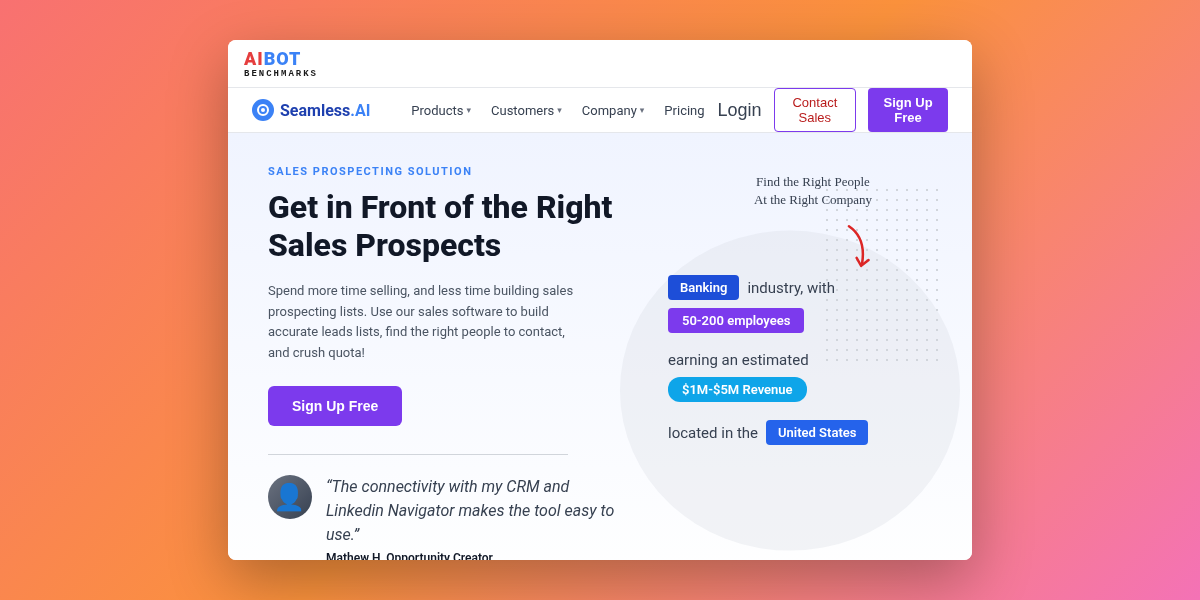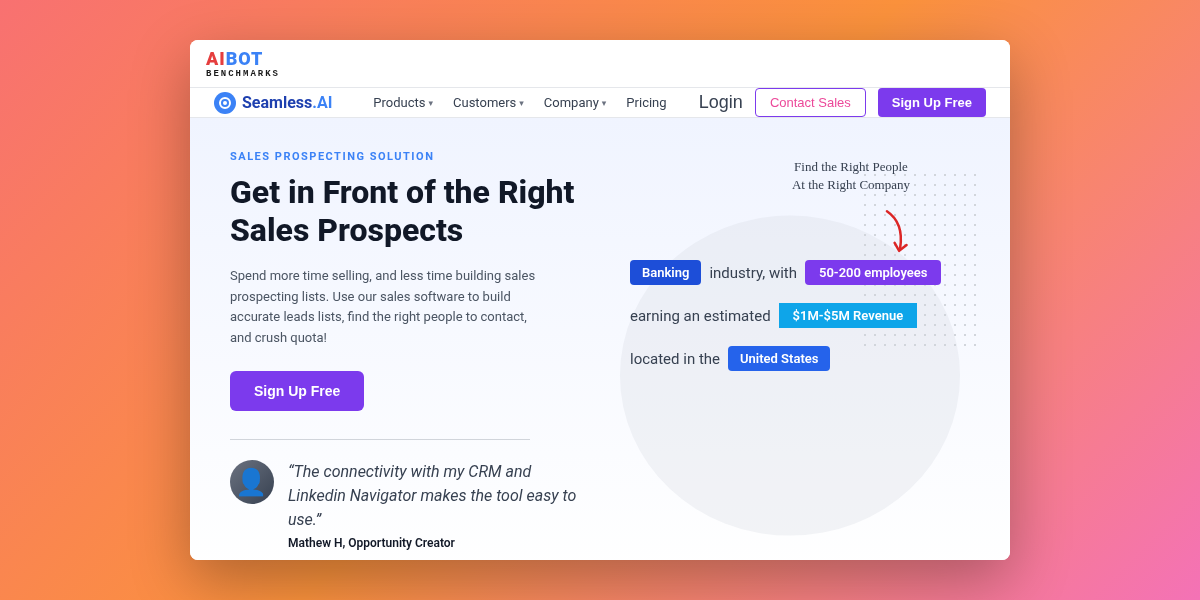--- a/index.html
+++ b/index.html
@@ -8,21 +8,21 @@
       height: 600px;
       background: linear-gradient(135deg, #f87171 0%, #fb923c 50%, #f472b6 100%);
       display: flex;
       align-items: center;
       justify-content: center;
       font-family: -apple-system, BlinkMacSystemFont, 'Segoe UI', Roboto, sans-serif;
       overflow: hidden;
     }
 
     .browser-window {
-      width: 820px;
+      width: 744px;
       height: 520px;
       background: white;
       border-radius: 8px;
       box-shadow: 0 20px 60px rgba(0,0,0,0.3);
       overflow: hidden;
       display: flex;
       flex-direction: column;
     }
 
     
@@ -119,21 +119,21 @@
     .login-btn {
       font-size: 18px;
       color: #374151;
       cursor: pointer;
       background: none;
       border: none;
     }
 
     .contact-btn {
       font-size: 13px;
-      color: #ec4899;
+      color: #b91c1c;
       border: 1.5px solid #7c3aed;
       border-radius: 4px;
       padding: 6px 14px;
       cursor: pointer;
       background: none;
       font-weight: 500;
     }
 
     .signup-btn-nav {
       font-size: 13px;
@@ -333,21 +333,21 @@
       padding: 5px 14px;
       border-radius: 4px;
       font-size: 13px;
       font-weight: 600;
     }
 
     .tag-cyan {
       background: #0ea5e9;
       color: white;
       padding: 5px 14px;
-      border-radius: 0;
+      border-radius: 12px;
       font-size: 13px;
       font-weight: 600;
     }
   </style>
 </head>
 <body>
 
 <div class="browser-window">
 
   <div class="top-bar">

